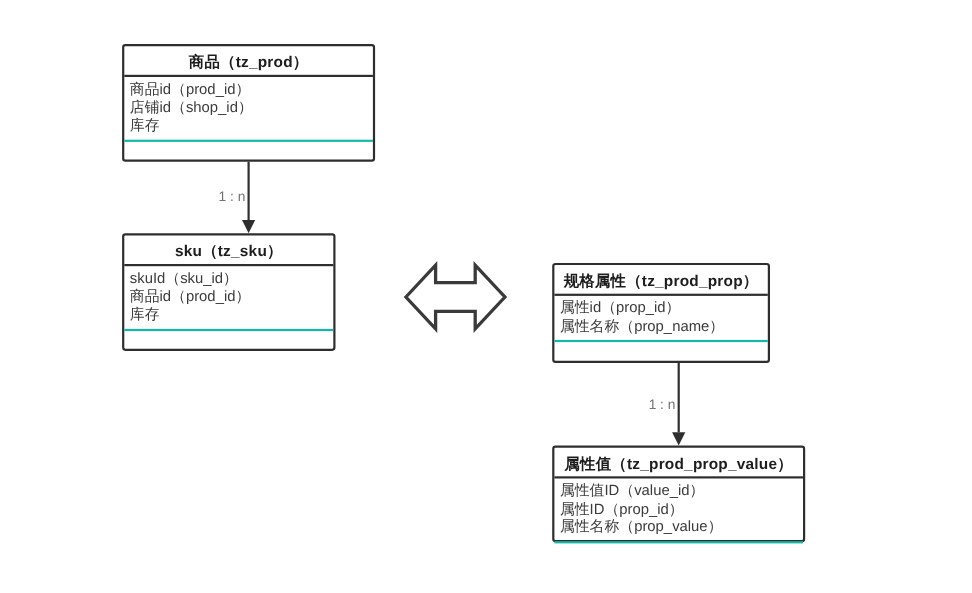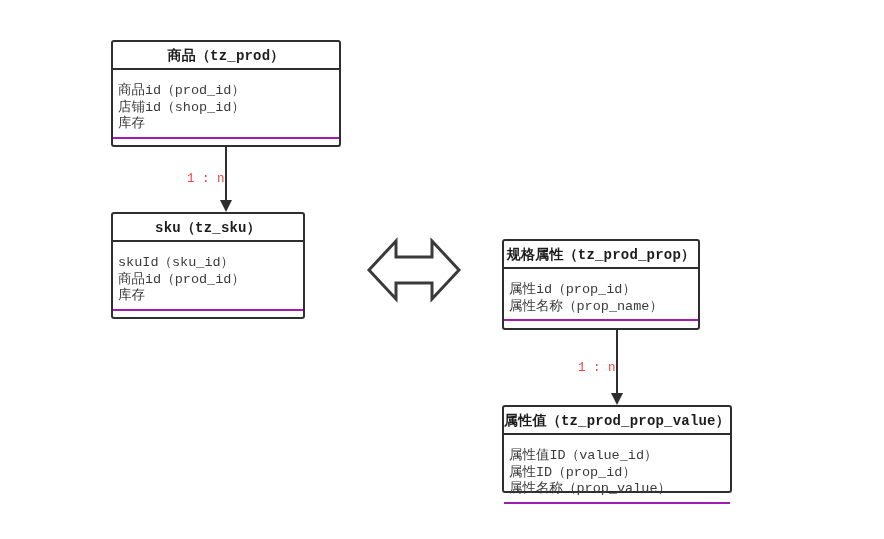--- a/index.html
+++ b/index.html
@@ -15,21 +15,20 @@
     overflow: hidden;
     font-family: "Liberation Sans", "DejaVu Sans", sans-serif;
     -webkit-font-smoothing: antialiased;
   }
 
   #canvas {
     position: absolute;
     inset: 0;
     width: 884px;
     height: 539px;
-    font-family: Liberation Mono, monospace;
   }
 
   
   .entity {
     position: absolute;
     box-sizing: border-box;
     border: 2px solid #2e2e2e;
     border-radius: 3px;
     background: #ffffff;
     display: flex;
@@ -42,22 +41,22 @@
     text-align: center;
     font-size: 14px;
     font-weight: bold;
     color: #1d1d1d;
     border-bottom: 2px solid #2e2e2e;
     white-space: nowrap;
     letter-spacing: 0.2px;
   }
   .entity-body {
     box-sizing: border-box;
-    border-bottom: 2px solid #a21caf;
-    padding: 13px 0 4px 5px;
+    border-bottom: 2px solid #14b8a6;
+    padding: 3px 0 4px 5px;
   }
   .entity-attr {
     font-size: 13.5px;
     line-height: 16.5px;
     color: #3b3b3b;
     white-space: nowrap;
   }
   .entity-footer {
     flex: 1 1 auto;
     min-height: 26px;
@@ -80,21 +79,21 @@
     height: 0;
     border-left: 6px solid transparent;
     border-right: 6px solid transparent;
     border-top: 12px solid #2e2e2e;
     left: -5px;
   }
   .conn-label {
     position: absolute;
     font-size: 12.5px;
     line-height: 14px;
-    color: #ef4444;
+    color: #737373;
     white-space: nowrap;
     text-align: right;
   }
 
   
   .double-arrow {
     position: absolute;
   }
 </style>
 </head>

